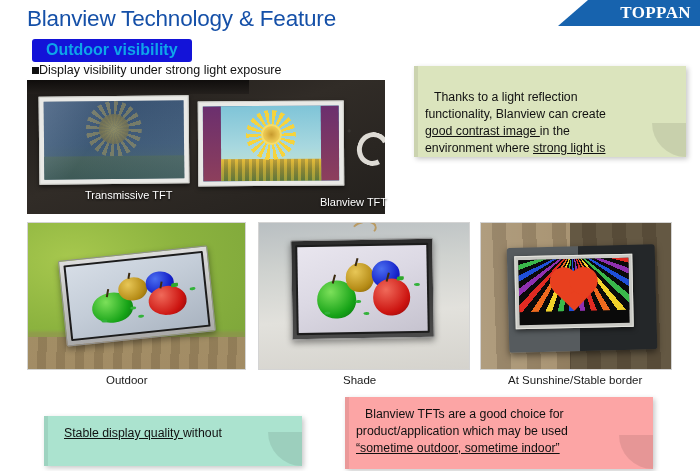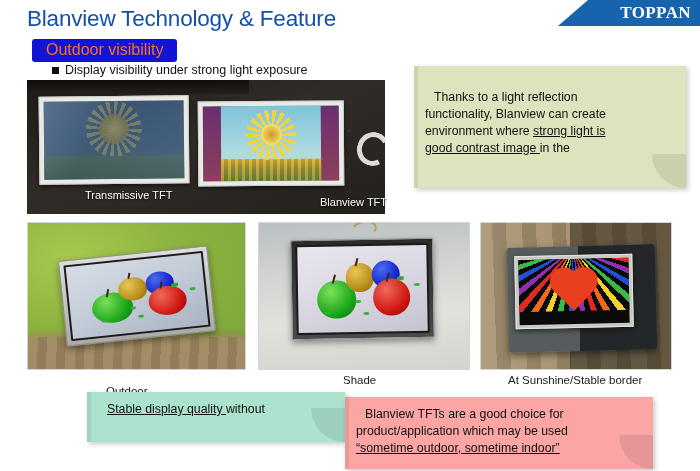--- a/index.html
+++ b/index.html
@@ -32,30 +32,30 @@
   
   .slide-title {
     position: absolute; left: 27px; top: 6px;
     font-size: 22.5px; color: #1550a8; font-weight: normal;
     letter-spacing: -0.2px; white-space: nowrap;
   }
 
   
   .section-tag {
     position: absolute; left: 32px; top: 39px;
-    background: #1313d8; color: #f97316;
+    background: #1313d8; color: #0ea5e9;
     font-size: 16px; padding: 2px 14px 3px 14px;
-    border-radius: 3px; white-space: nowrap;
+    border-radius: 3px; white-space: nowrap; font-weight: bold;
   }
 
   
   .bullet-line {
     position: absolute; left: 32px; top: 63px;
     font-size: 12.5px; color: #111; white-space: nowrap;
-    display: flex; align-items: center; gap: 6px; margin-left: 20px;
+    display: flex; align-items: center; 
   }
   .bullet-sq { width: 7px; height: 7px; background: #111; display: inline-block; }
 
   
   .photo { position: absolute; overflow: hidden; }
 
   
   #photo-main { left: 27px; top: 80px; width: 358px; height: 134px;
     background: #2a2623; }
   .asphalt {
@@ -271,21 +271,21 @@
     content:""; position:absolute; width:28px; height:28px;
     background:#e8401f; border-radius:50%;
   }
   .heart::before{ top:-14px; left:0; }
   .heart::after { top:0; left:14px; }
 
   
   .photo-caption {
     position: absolute; font-size: 11.5px; color: #1a1a1a; white-space: nowrap;
   }
-  #cap-outdoor { left: 106px; top: 385px; }
+  #cap-outdoor { left: 106px; top: 374px; }
   #cap-indoor  { left: 343px; top: 374px; }
   #cap-border  { left: 508px; top: 374px; }
 
   
   .note {
     position: absolute;
     box-shadow: 2px 2px 5px rgba(0,0,0,.22);
     padding: 9px 12px 9px 11px;
     font-size: 12.3px; line-height: 1.38; color: #111;
   }
@@ -294,29 +294,28 @@
     background: rgba(0,0,0,.07);
   }
   .note .fold {
     position:absolute; right:0; bottom:0; width:34px; height:34px;
     background: rgba(0,0,0,.085);
     border-radius: 0 0 0 34px;
   }
   .note u { text-decoration: underline; text-underline-offset: 1px; }
 
   #note-reflection {
-    left: 414px; top: 66px; width: 272px; height: 122px;
+    left: 414px; top: 66px; width: 272px; height: 91px;
     background: #dbe4bd;
   }
   #note-reflection .body { padding-top: 14px; }
 
   #note-stable {
-    left: 44px; top: 392px; width: 258px; height: 50px;
+    left: 44px; top: 416px; width: 258px; height: 50px;
     background: #abe3cf;
-    margin-left: 43px;
   }
   #note-choice {
     left: 345px; top: 397px; width: 308px; height: 72px;
     background: #fca5a5;
   }
   .indent { display:inline-block; width: 9px; }
 </style>
 </head>
 <body>
 
@@ -425,22 +424,22 @@
     </div>
   </div>
   <div class="photo-caption" id="cap-border">At Sunshine/Stable border</div>
 
   <div class="note" id="note-reflection">
     <div class="edge"></div>
     <div class="fold"></div>
     <div class="body">
       <div><span class="indent"></span><span>Thanks to a light reflection</span></div>
       <div><span>functionality, Blanview can create</span></div>
+      <div><u>good contrast image </u><span>in the</span></div>
       <div><span>environment where </span><u>strong light is</u></div>
-      <div><u>good contrast image </u><span>in the</span></div>
     </div>
   </div>
 
   <div class="note" id="note-stable">
     <div class="edge"></div>
     <div class="fold"></div>
     <div><span class="indent"></span><u>Stable display quality </u><span>without</span></div>
   </div>
 
   <div class="note" id="note-choice">

